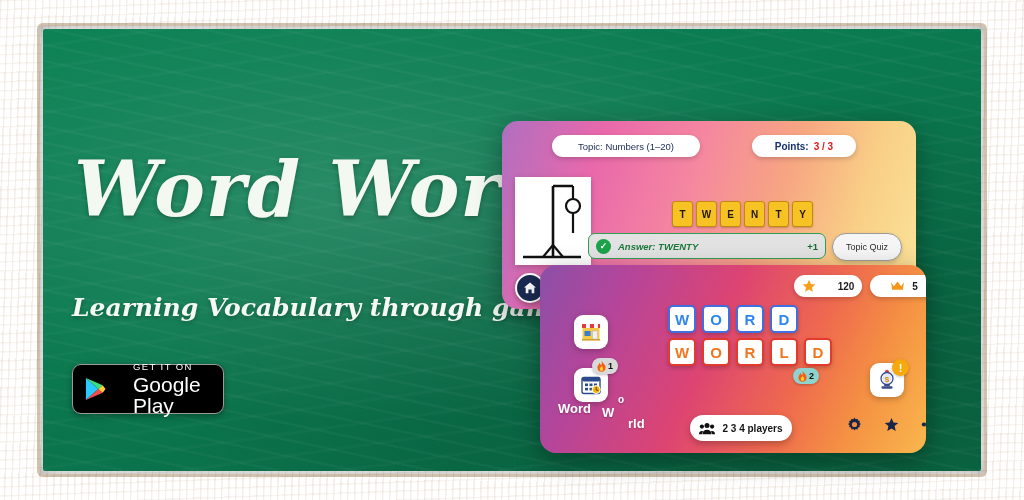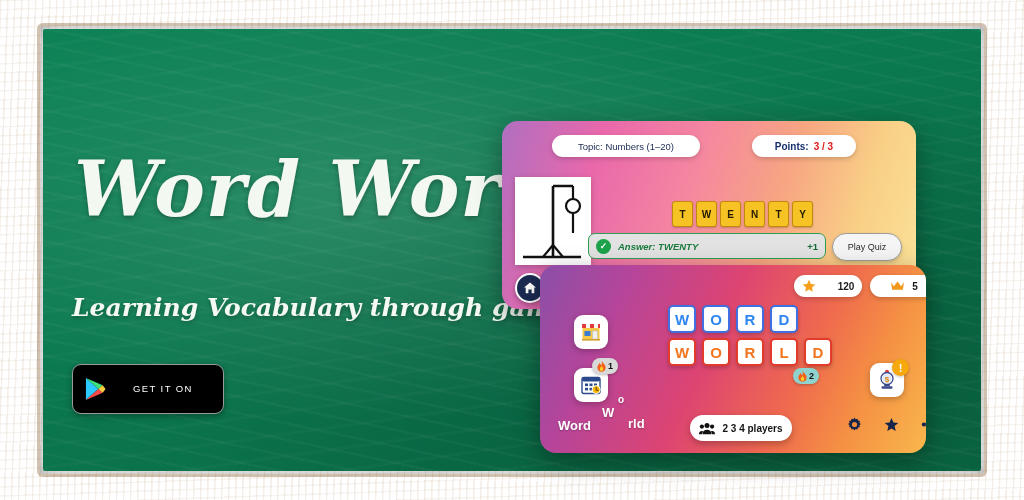--- a/index.html
+++ b/index.html
@@ -188,21 +188,21 @@
   .badge-cal{left:52px;top:93px;}
   .badge-learn{left:253px;top:103px;background:#8fd3cf;}
   .badge-warn{
     position:absolute;left:352px;top:94px;width:17px;height:17px;border-radius:50%;
     background:#f7a80c;color:#fff;font-size:11px;font-weight:700;
     display:flex;align-items:center;justify-content:center;
     font-family:"Liberation Sans",sans-serif;box-shadow:0 1px 3px rgba(0,0,0,.25);
   }
 
   .wm-word{
-    position:absolute;left:18px;top:153px;font-size:13px;color:#fff;font-weight:700;
+    position:absolute;left:18px;top:136px;font-size:13px;color:#fff;font-weight:700;
     font-family:"Liberation Sans",sans-serif;text-shadow:0 1px 2px rgba(0,0,0,.25);
   }
   .wm-w{position:absolute;left:62px;top:140px;font-size:13px;color:#fff;font-weight:700;font-family:"Liberation Sans",sans-serif;text-shadow:0 1px 2px rgba(0,0,0,.25);}
   .wm-o{position:absolute;left:78px;top:129px;font-size:10px;color:#fff;font-weight:700;font-family:"Liberation Sans",sans-serif;text-shadow:0 1px 2px rgba(0,0,0,.25);}
   .wm-rld{position:absolute;left:88px;top:151px;font-size:13px;color:#fff;font-weight:700;font-family:"Liberation Sans",sans-serif;text-shadow:0 1px 2px rgba(0,0,0,.25);}
 
   .mode-btn{
     position:absolute;background:#fff;border-radius:999px;height:26px;
     display:flex;align-items:center;justify-content:center;gap:7px;
     font-size:10px;font-weight:700;color:#141414;font-family:"Liberation Sans",sans-serif;
@@ -234,20 +234,21 @@
 
   <div class="gp-badge">
     <svg class="gp-tri" viewBox="0 0 22 26">
       <polygon points="1,1 14,12.5 1,24" fill="#2bc9ff"></polygon>
       <polygon points="1,1 14,12.5 18.5,8.5" fill="#3ee07e"></polygon>
       <polygon points="1,24 14,12.5 18.5,16.5" fill="#f74b4b"></polygon>
       <polygon points="14,12.5 18.5,8.5 21.5,12.5 18.5,16.5" fill="#ffce3d"></polygon>
     </svg>
     <div class="gp-txt">
       <div class="gp-small">GET IT ON</div>
+      <div class="gp-big">Google Play</div>
     </div>
   </div>
 
   <div class="card card-quiz">
 
     <div class="pill topic-pill">
       <span>Topic: Numbers (1–20)</span>
     </div>
 
     <div class="pill points-pill">
@@ -277,21 +278,21 @@
       <div class="qtile">Y</div>
     </div>
 
     <div class="answer-bar">
       <div class="check-dot">✓</div>
       <div class="answer-txt">Answer: TWENTY</div>
       <div class="answer-plus">+1</div>
     </div>
 
     <div class="next-btn">
-      <span>Play Quiz</span>
+      <span>Topic Quiz</span>
     </div>
 
     <div class="home-btn">
       <svg width="14" height="14" viewBox="0 0 14 14">
         <path d="M7 1.5 L13 6.6 L11.3 6.6 L11.3 12.2 L8.6 12.2 L8.6 8.6 L5.4 8.6 L5.4 12.2 L2.7 12.2 L2.7 6.6 L1 6.6 Z" fill="#fff"></path>
       </svg>
     </div>
   </div>
 
   <div class="card card-home">

